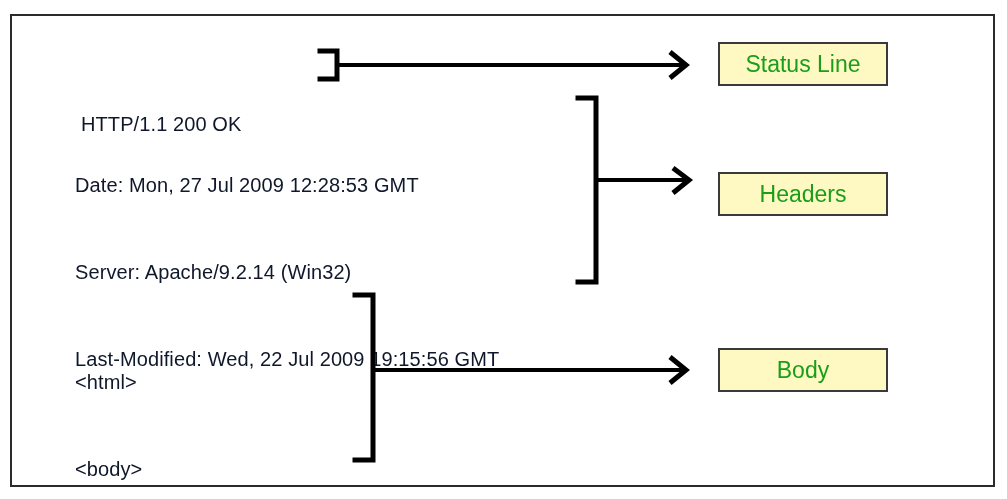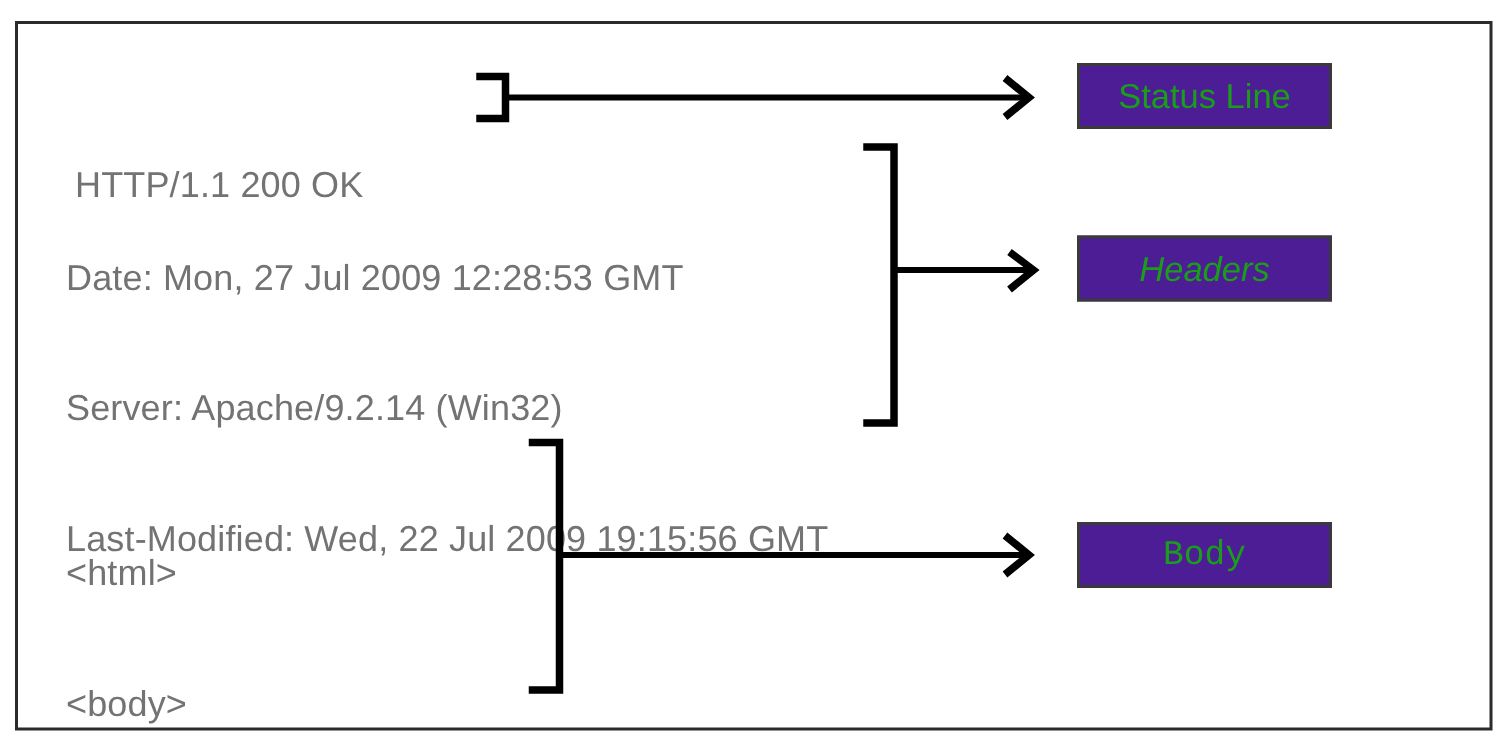--- a/index.html
+++ b/index.html
@@ -24,25 +24,26 @@
     top: 14px;
     width: 985px;
     height: 473px;
     box-sizing: border-box;
     border: 2px solid #2b2b2b;
     background: #ffffff;
   }
   
   .code-block {
     position: absolute;
-    color: #737373;
-    font-size: 24px;
+    color: #0f172a;
+    font-size: 20px;
     line-height: 29px;
     white-space: pre;
     letter-spacing: 0.1px;
+    margin-left: 31px;
   }
   #status-text {
     left: 50px;
     top: 54px;
     line-height: 28px;
   }
   #headers-text {
     left: 44px;
     top: 113px;
   }
@@ -51,32 +52,32 @@
     top: 310px;
     line-height: 29px;
   }
   .code-line { display: block; }
 
   
   .label-box {
     position: absolute;
     box-sizing: border-box;
     border: 2px solid #3a3a3a;
-    background: #4c1d95;
+    background: #fef9c3;
     color: #1a9e1a;
     font-size: 23px;
     display: flex;
     align-items: center;
     justify-content: center;
     width: 170px;
     height: 44px;
   }
   #box-status { left: 718px; top: 42px; }
-  #box-headers { left: 718px; top: 157px; font-style: italic; }
-  #box-body { left: 718px; top: 348px; font-family: Liberation Mono, monospace; }
+  #box-headers { left: 718px; top: 172px; }
+  #box-body { left: 718px; top: 348px; }
 
   
   #connectors {
     position: absolute;
     left: 0;
     top: 0;
     width: 1007px;
     height: 499px;
     pointer-events: none;
   }

